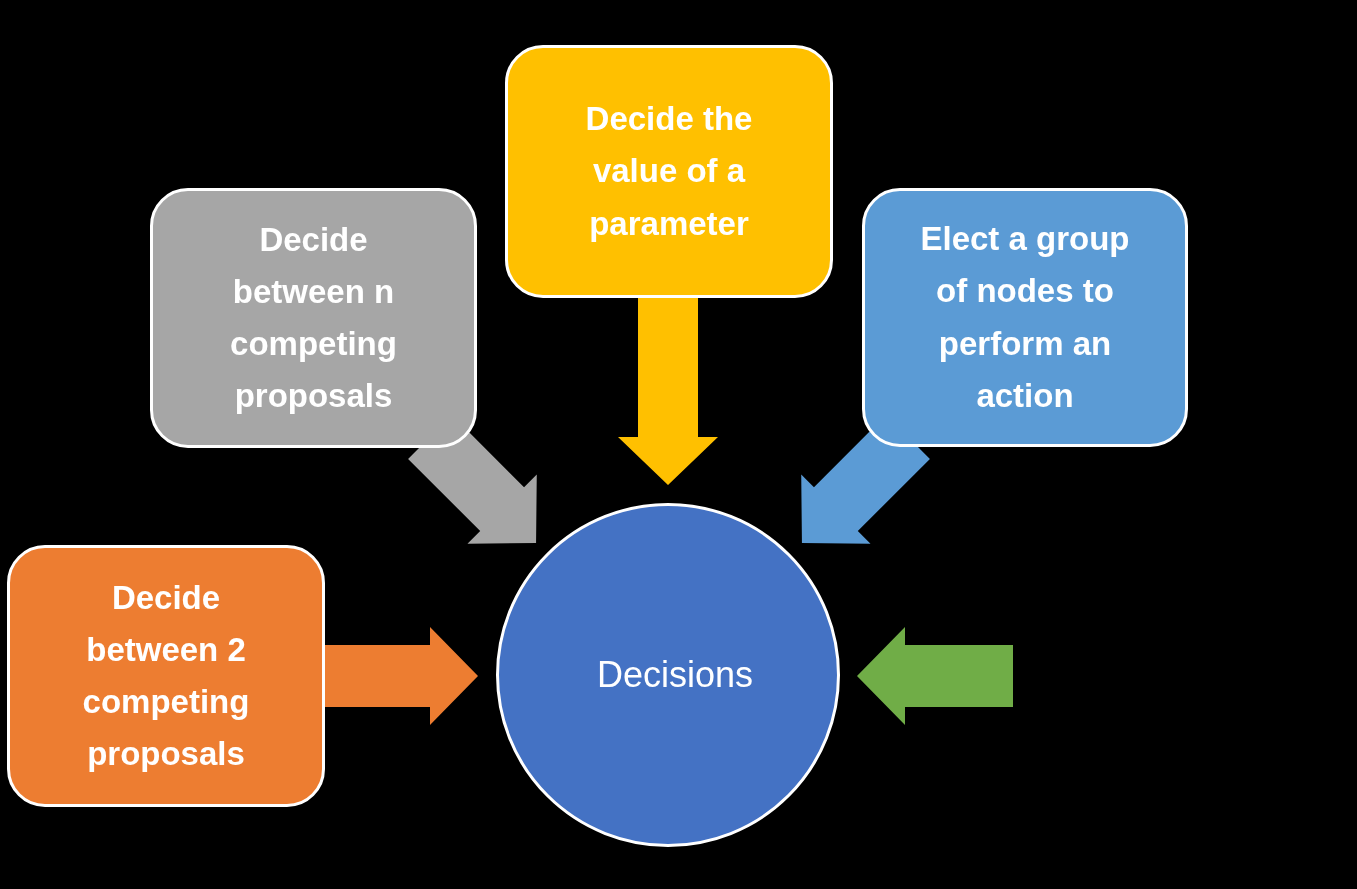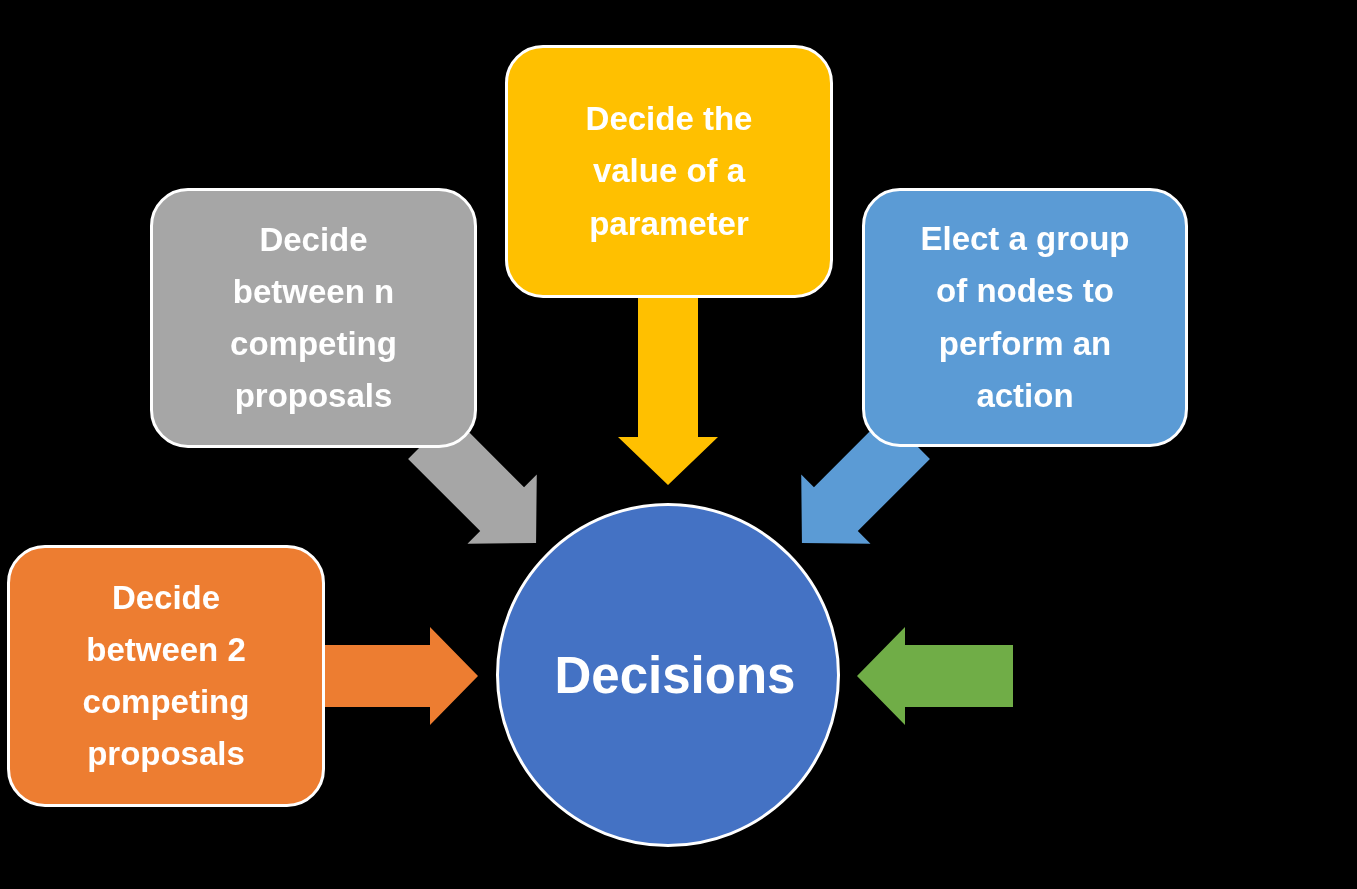--- a/index.html
+++ b/index.html
@@ -49,22 +49,22 @@
     height: 344px;
     border-radius: 50%;
     border: 3px solid #fff;
     box-sizing: border-box;
     display: flex;
     align-items: center;
     justify-content: center;
   }
   #center-circle .center-label {
     color: #fff;
-    font-weight: 700;
-    font-size: 51px;
+    font-weight: 400;
+    font-size: 36px;
     white-space: nowrap;
     margin-left: 14px;
   }
   
   .box-gray   { left: 150px;  top: 188px; width: 327px; height: 260px; }
   .box-yellow { left: 505px;  top: 45px;  width: 328px; height: 253px; }
   .box-blue   { left: 862px;  top: 188px; width: 326px; height: 259px; }
   .box-orange { left: 7px;    top: 545px; width: 318px; height: 262px; }
   .box-green  { left: 1012px; top: 545px; width: 325px; height: 262px; }
 </style>

